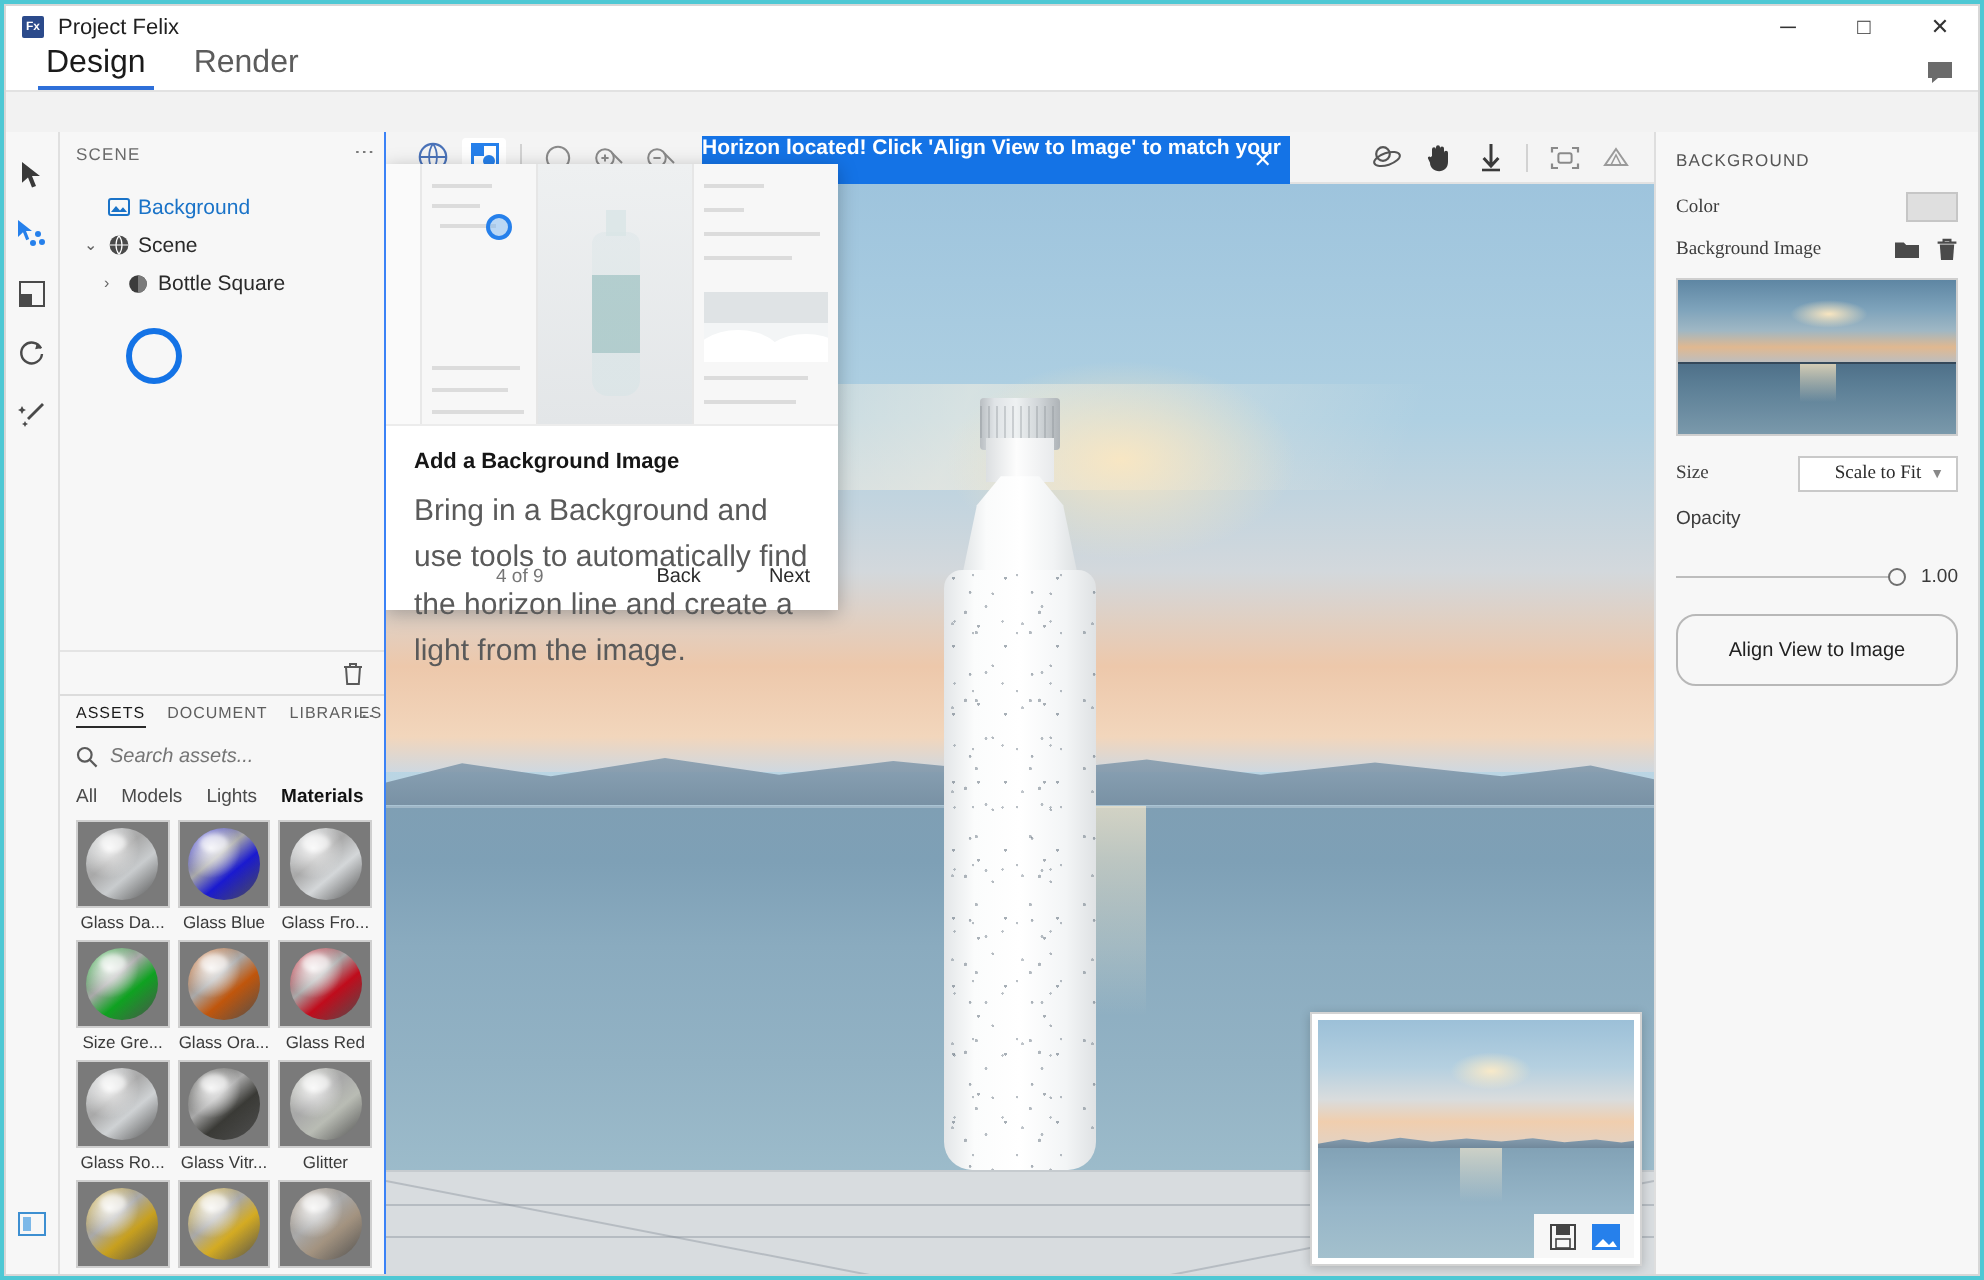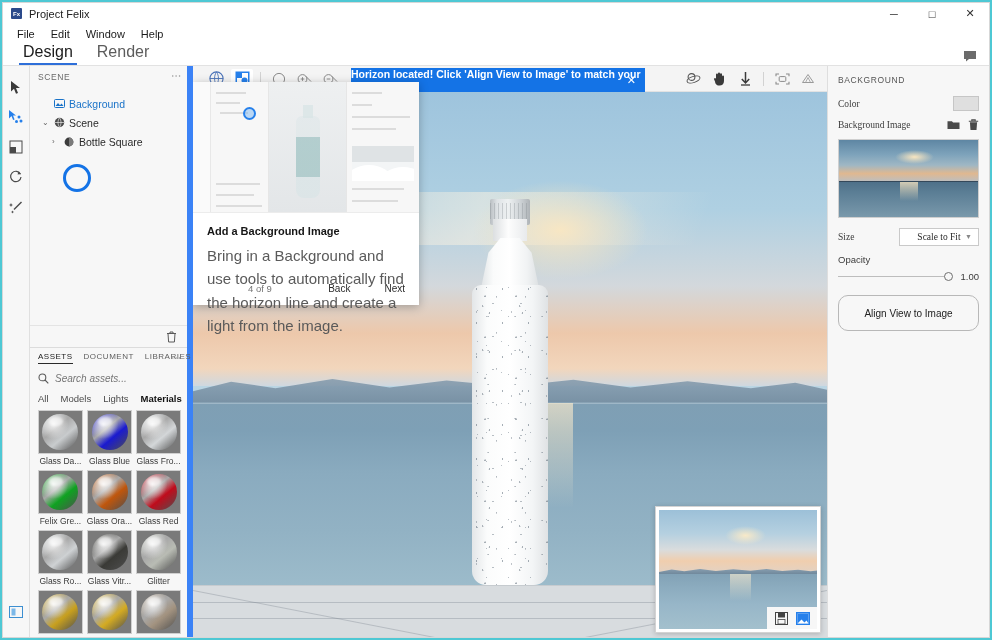--- a/index.html
+++ b/index.html
@@ -84,21 +84,21 @@
     cursor: default; margin-bottom: 4px;
   }
   .rail-bottom {
     position: absolute; bottom: 8px; left: 0; right: 0;
     display: flex; justify-content: center;
   }
 
   
   .leftpanel {
     width: 163px; background: #f7f7f7;
-    border-right: 6px solid #3b82f6;
+    border-right: 1px solid #3b82f6;
     display: flex; flex-direction: column;
   }
   .scene-head {
     height: 22px; display: flex; align-items: center;
     padding: 0 8px; position: relative;
   }
   .scene-head .label {
     font-size: 8.5px; letter-spacing: .6px; color: #6a6a6a;
   }
   .kebab {
@@ -442,26 +442,20 @@
   <div class="titlebar">
     <div class="app-logo">Fx</div>
     <div class="app-title">Project Felix</div>
     <div class="win-btns">
       <div class="win-btn">─</div>
       <div class="win-btn">□</div>
       <div class="win-btn close">✕</div>
     </div>
   </div>
 
-  <div class="menubar">
-    <div class="menu-item">File</div>
-    <div class="menu-item">Edit</div>
-    <div class="menu-item">Window</div>
-    <div class="menu-item">Help</div>
-  </div>
 
   <div class="tabbar">
     <div class="tab active">Design</div>
     <div class="tab">Render</div>
     <div class="comment-icon">
       <svg width="14" height="12" viewBox="0 0 14 12">
           <path d="M1 1h12v8H6l-3 2.5V9H1z" fill="#6b6b6b"></path>
         </svg>
     </div>
   </div>
@@ -606,21 +600,21 @@
             <div class="mat">
               <div class="mat-sw">
                 <div class="ball" style="background: radial-gradient(circle at 32% 28%, rgba(255, 255, 255, 0.85), rgba(255, 255, 255, 0) 42%), linear-gradient(140deg, rgb(212, 215, 217) 0%, rgba(255, 255, 255, 0.35) 40%, rgb(212, 215, 217) 62%, rgba(0, 0, 0, 0.35) 100%);"></div>
               </div>
               <div class="mat-name">Glass Fro...</div>
             </div>
             <div class="mat">
               <div class="mat-sw">
                 <div class="ball" style="background: radial-gradient(circle at 32% 28%, rgba(255, 255, 255, 0.85), rgba(255, 255, 255, 0) 42%), linear-gradient(140deg, rgb(15, 162, 33) 0%, rgba(255, 255, 255, 0.35) 40%, rgb(15, 162, 33) 62%, rgba(0, 0, 0, 0.35) 100%);"></div>
               </div>
-              <div class="mat-name">Felix Gre...</div>
+              <div class="mat-name">Size Gre...</div>
             </div>
             <div class="mat">
               <div class="mat-sw">
                 <div class="ball" style="background: radial-gradient(circle at 32% 28%, rgba(255, 255, 255, 0.85), rgba(255, 255, 255, 0) 42%), linear-gradient(140deg, rgb(192, 86, 12) 0%, rgba(255, 255, 255, 0.35) 40%, rgb(192, 86, 12) 62%, rgba(0, 0, 0, 0.35) 100%);"></div>
               </div>
               <div class="mat-name">Glass Ora...</div>
             </div>
             <div class="mat">
               <div class="mat-sw">
                 <div class="ball" style="background: radial-gradient(circle at 32% 28%, rgba(255, 255, 255, 0.85), rgba(255, 255, 255, 0) 42%), linear-gradient(140deg, rgb(192, 12, 28) 0%, rgba(255, 255, 255, 0.35) 40%, rgb(192, 12, 28) 62%, rgba(0, 0, 0, 0.35) 100%);"></div>
@@ -876,21 +870,21 @@
       </div>
 
       <div class="rp-row">
         <span class="rp-label">Size</span>
         <span class="select">
           <span>Scale to Fit</span>
           <span class="chev">▼</span>
         </span>
       </div>
 
-      <div class="rp-label" style="margin-bottom:6px;">Opacity</div>
+      <div class="rp-label" style="margin-bottom:18px;">Opacity</div>
       <div class="slider-row">
         <span class="slider-track">
           <span class="slider-knob"></span>
         </span>
         <span class="slider-val">1.00</span>
       </div>
 
       <div class="pill-btn">Align View to Image</div>
     </div>
 

